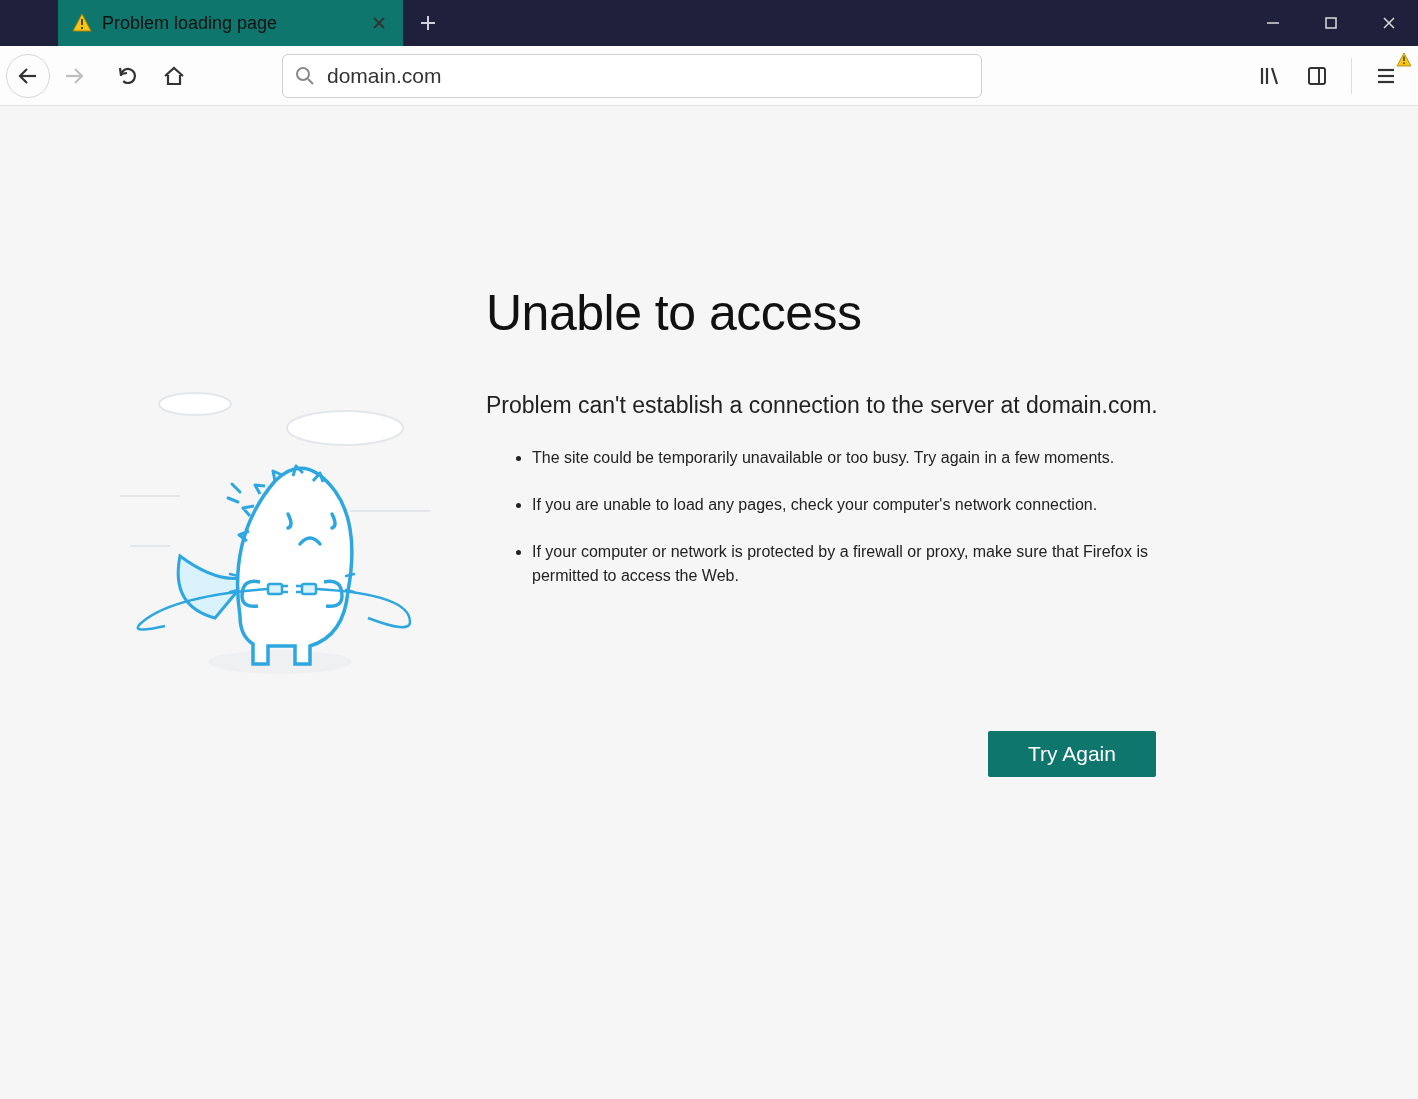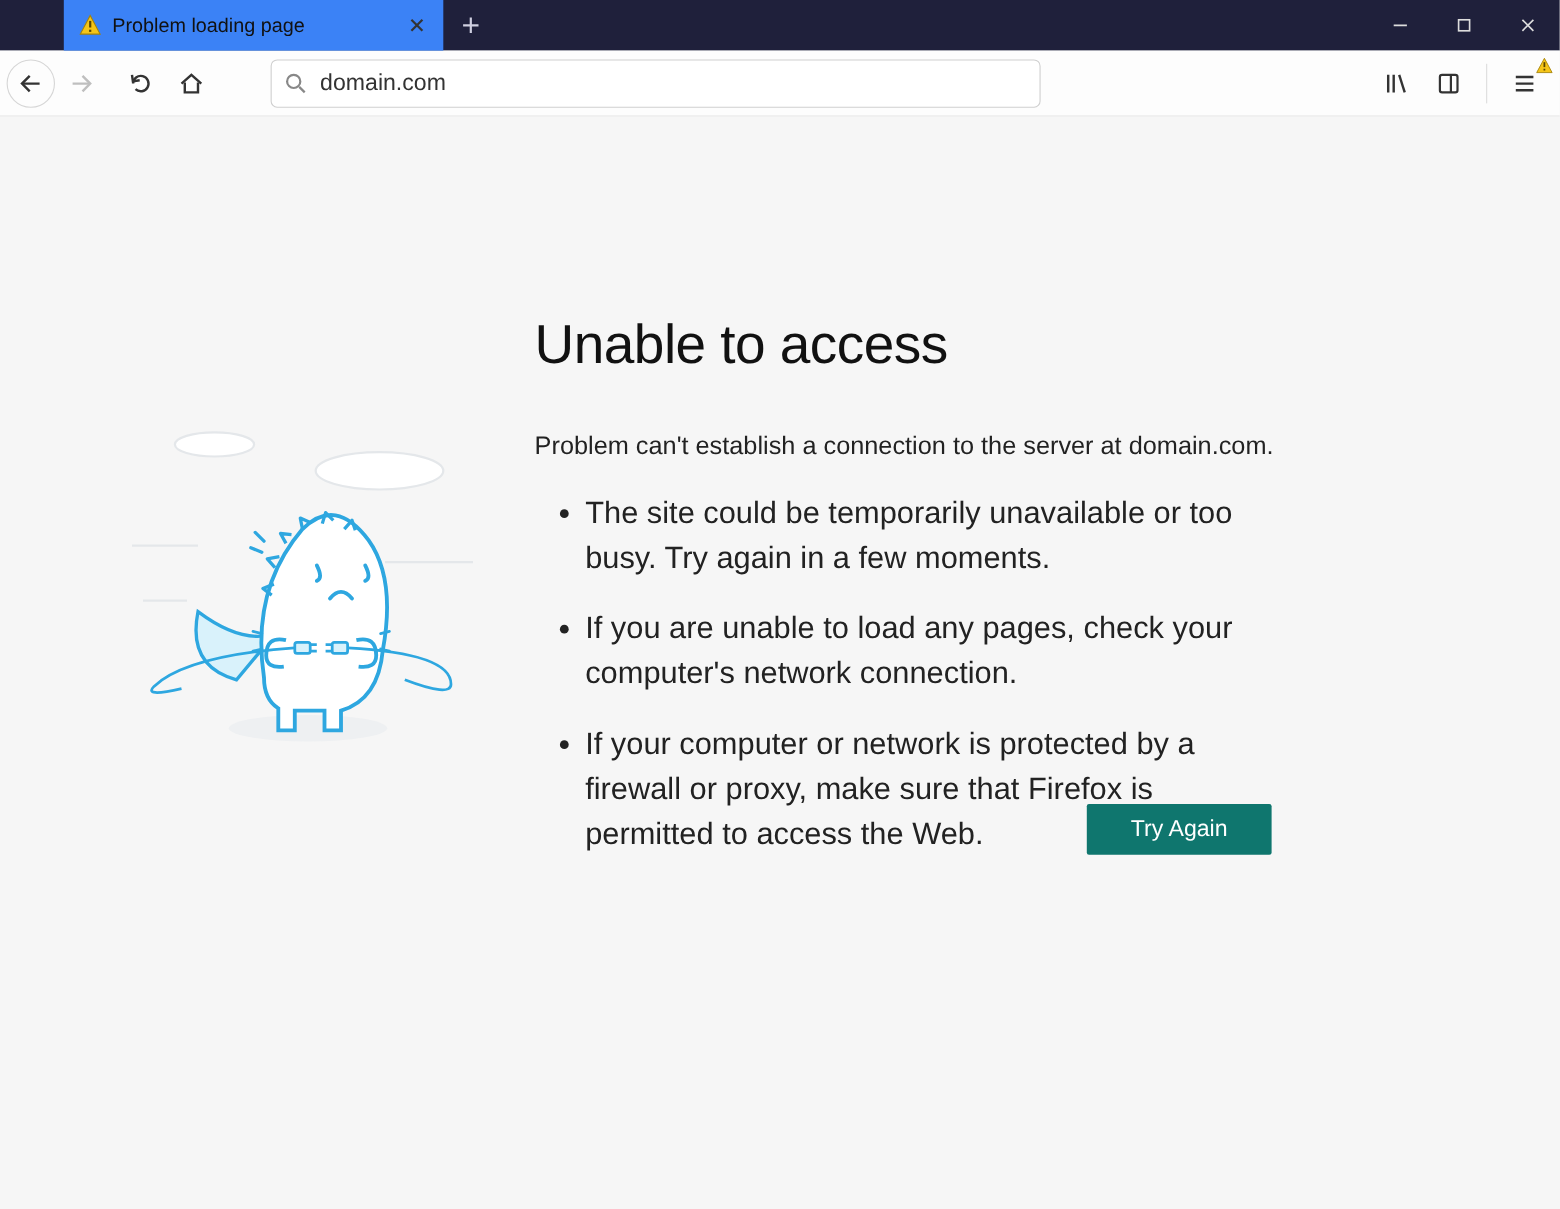--- a/index.html
+++ b/index.html
@@ -8,21 +8,21 @@
   
   .titlebar {
     height: 46px;
     background: #1f203b;
     display: flex;
     align-items: stretch;
     color: #fff;
   }
   .tab-spacer-left { width: 58px; }
   .tab {
-    background: #3b82f6;
+    background: #0f766e;
     color: #111;
     display: flex;
     align-items: center;
     padding: 0 10px 0 14px;
     width: 345px;
     font-size: 18px;
     gap: 10px;
     border-top-left-radius: 0;
   }
   .tab .tab-title { flex: 1; white-space: nowrap; overflow: hidden; text-overflow: ellipsis; }
@@ -65,21 +65,21 @@
     color:#333;
   }
   .nav-btn.back {
     border:1px solid #d6d6d6;
     border-radius: 50%;
   }
   .nav-btn.disabled { color:#b3b3b3; cursor:default; }
   .nav-gap { width: 6px; }
   .urlbar {
     flex:0 0 700px;
-    margin-left: 48px;
+    margin-left: 84px;
     height: 44px;
     border:1px solid #cfcfcf;
     border-radius: 6px;
     background:#fff;
     display:flex;
     align-items:center;
     padding:0 12px;
     gap:12px;
   }
   .urlbar input {
@@ -119,21 +119,21 @@
     left:486px;
     top: 286px;
     font-size: 23px;
     color:#222;
   }
   .error-list {
     position:absolute;
     left:510px;
     top: 340px;
     width: 660px;
-    font-size:28px;
+    font-size:16px;
     color:#222;
     list-style-type: disc;
     padding-left: 22px;
   }
   .error-list li { margin-bottom: 24px; line-height:1.45; }
   .try-again-btn {
     position:absolute;
     left: 988px;
     top: 625px;
     width: 168px; height: 46px;

